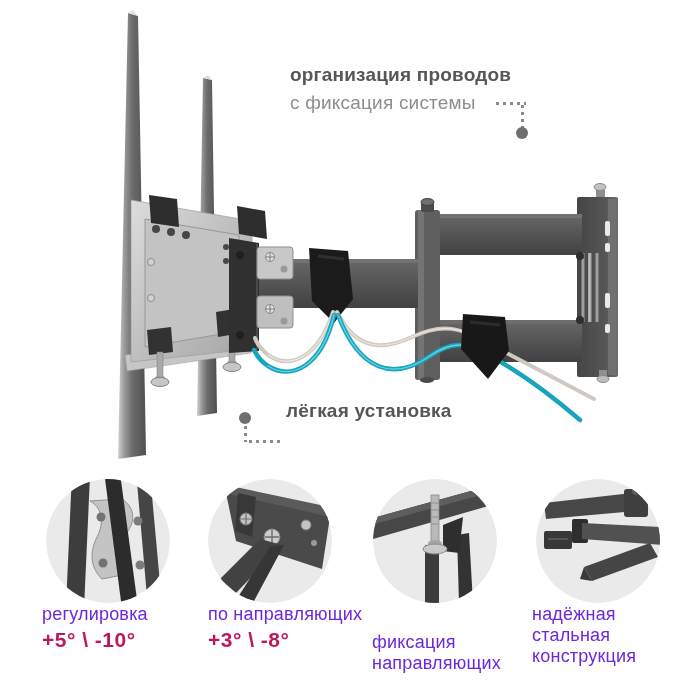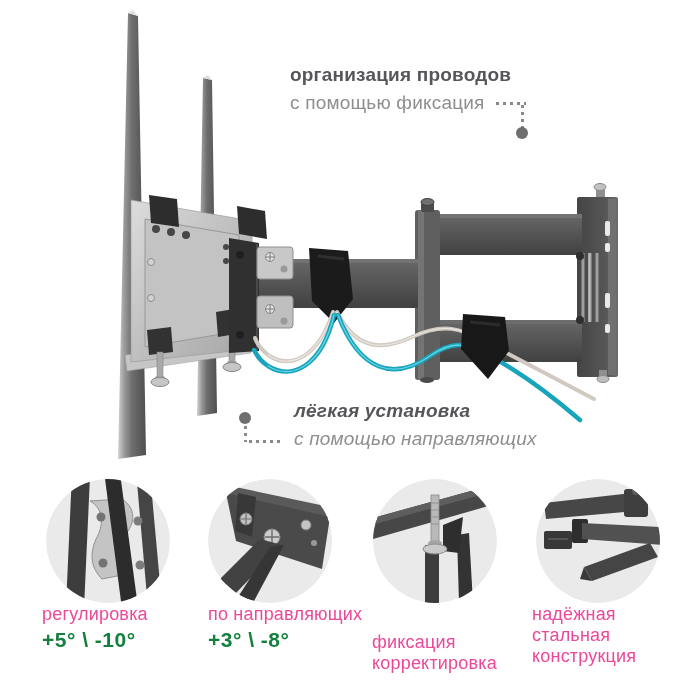--- a/index.html
+++ b/index.html
@@ -6,36 +6,36 @@
   body{
     width:700px;height:700px;background:#ffffff;position:relative;overflow:hidden;
     font-family:"Liberation Sans", sans-serif;
   }
   .stage{position:absolute;inset:0;padding-left:28px;}
   .product-svg{position:absolute;left:0;top:0;}
 
   
   .callout{position:absolute;}
   .callout-top{left:290px;top:64px;}
-  .callout-mid{left:294px;top:400px;font-style:italic;}
+  .callout-mid{left:286px;top:400px;}
   .co-title{font-size:19px;font-weight:bold;color:#56565a;letter-spacing:.2px;margin-bottom:5px;}
   .co-line{font-size:19px;color:#8e8e8e;line-height:23px;letter-spacing:.2px;}
 
   
   .conn-h{position:absolute;height:3px;
     background-image:repeating-linear-gradient(to right,#8a8a8a 0 3px,transparent 3px 7px);}
   .conn-v{position:absolute;width:3px;
     background-image:repeating-linear-gradient(to bottom,#8a8a8a 0 3px,transparent 3px 7px);}
   .conn-dot{position:absolute;width:12px;height:12px;border-radius:50%;background:#6e6e6e;}
 
   
   .feature-circle{position:absolute;width:124px;height:124px;border-radius:50%;overflow:hidden;}
   .feature-text{position:absolute;width:170px;}
-  .f-line{font-size:18px;color:#ec4899;line-height:21px;letter-spacing:.2px;}
-  .f-value{font-size:21px;font-weight:bold;color:#15803d;margin-top:3px;letter-spacing:.5px;}
+  .f-line{font-size:18px;color:#6d28d9;line-height:21px;letter-spacing:.2px;}
+  .f-value{font-size:21px;font-weight:bold;color:#be185d;margin-top:3px;letter-spacing:.5px;}
 </style>
 </head>
 <body>
 
 <div class="stage">
 
   <svg class="product-svg" width="700" height="470" viewBox="0 0 700 470">
     <defs>
       <linearGradient id="railG" x1="0" y1="0" x2="1" y2="0">
         <stop offset="0" stop-color="#d2d2d2"></stop>
@@ -169,29 +169,28 @@
     </g>
 
     <g>
       <polygon points="463,314 505,317 509,351 488,379 461,349" fill="#181818"></polygon>
       <path d="M470,322 L500,325" stroke="#3a3a3a" stroke-width="3" opacity=".6"></path>
     </g>
   </svg>
 
   <div class="callout callout-top">
     <div class="co-title">организация проводов</div>
-    <div class="co-line">с помощью фиксация</div>
+    <div class="co-line">с фиксация системы</div>
   </div>
   <div class="conn-h" style="left:496px;top:102px;width:30px;"></div>
   <div class="conn-v" style="left:521px;top:105px;height:23px;"></div>
   <div class="conn-dot" style="left:516px;top:127px;"></div>
 
   <div class="callout callout-mid">
     <div class="co-title">лёгкая установка</div>
-    <div class="co-line">с помощью направляющих</div>
   </div>
   <div class="conn-dot" style="left:239px;top:412px;"></div>
   <div class="conn-v" style="left:244px;top:426px;height:16px;"></div>
   <div class="conn-h" style="left:249px;top:440px;width:32px;"></div>
 
   <div class="feature-circle" style="left:46px;top:479px;">
     <svg width="124" height="124" viewBox="0 0 124 124">
       <circle cx="62" cy="62" r="62" fill="#eaeaea"></circle>
       <polygon points="26,-6 44,-3 38,130 20,127" fill="#3d3d3d"></polygon>
       <path d="M44,22 C58,30 58,46 50,60 C44,74 44,88 56,100 L86,94 C74,80 74,64 82,52 C90,40 88,28 76,20 Z" fill="#c4c4c4" stroke="#8f8f8f"></path>
@@ -240,21 +239,21 @@
       <polygon points="-4,40 120,6 126,24 0,60" fill="#474747"></polygon>
       <polygon points="-4,40 120,6 122,12 -2,46" fill="#5e5e5e"></polygon>
       <rect x="58" y="16" width="8" height="48" fill="#b9b9b9" stroke="#8a8a8a" stroke-width=".8"></rect>
       <path d="M58,24 h8 M58,31 h8 M58,38 h8 M58,45 h8" stroke="#919191" stroke-width="1.2"></path>
       <ellipse cx="62" cy="64" rx="7" ry="3" fill="#a5a5a5"></ellipse>
       <ellipse cx="62" cy="70" rx="12" ry="5" fill="#c9c9c9" stroke="#8a8a8a"></ellipse>
     </svg>
   </div>
   <div class="feature-text" style="left:372px;top:632px;">
     <div class="f-line">фиксация</div>
-    <div class="f-line">корректировка</div>
+    <div class="f-line">направляющих</div>
     <div class="f-line"></div>
     <div class="f-value"></div>
   </div>
 
   <div class="feature-circle" style="left:536px;top:479px;">
     <svg width="124" height="124" viewBox="0 0 124 124">
       <circle cx="62" cy="62" r="62" fill="#eaeaea"></circle>
       <polygon points="8,24 96,14 100,32 10,40" fill="#474747"></polygon>
       <rect x="88" y="10" width="24" height="28" rx="3" fill="#3f3f3f"></rect>
       <circle cx="100" cy="12" r="4" fill="#5c5c5c"></circle>

